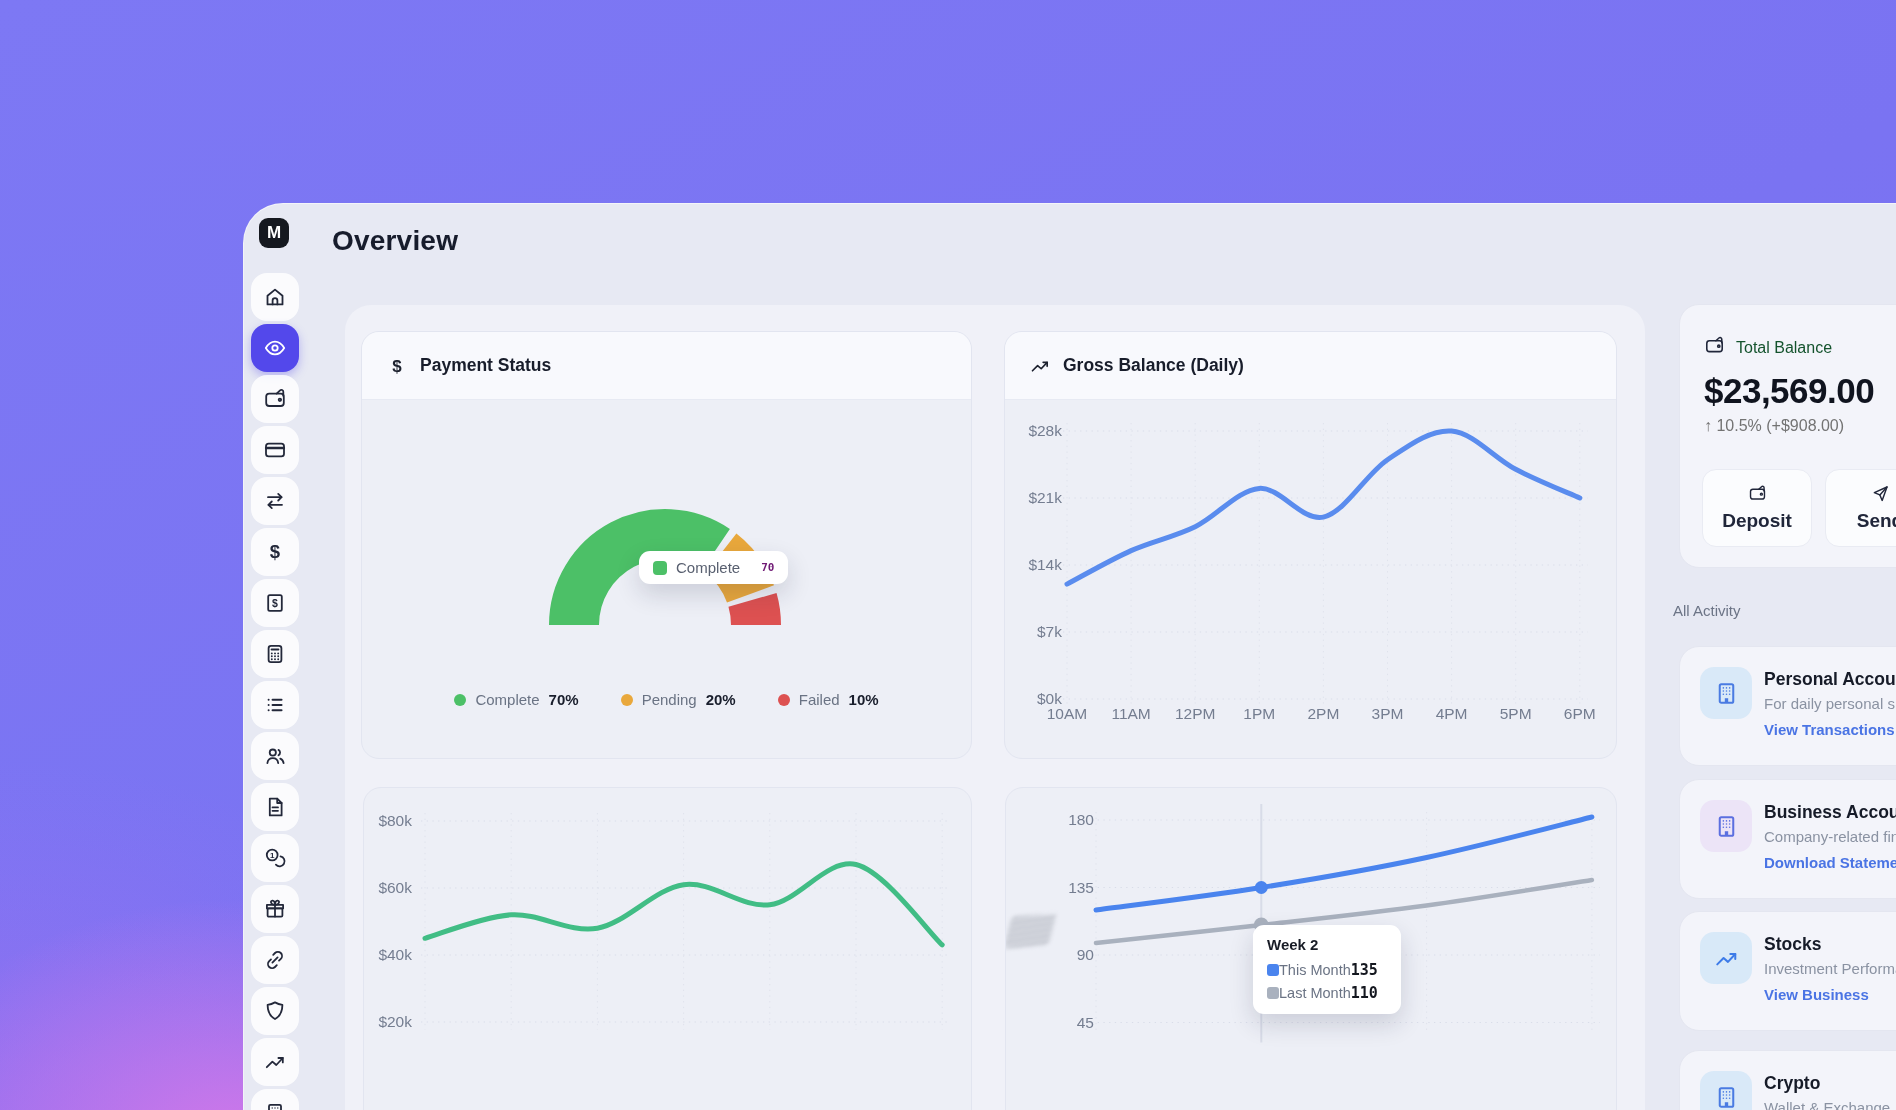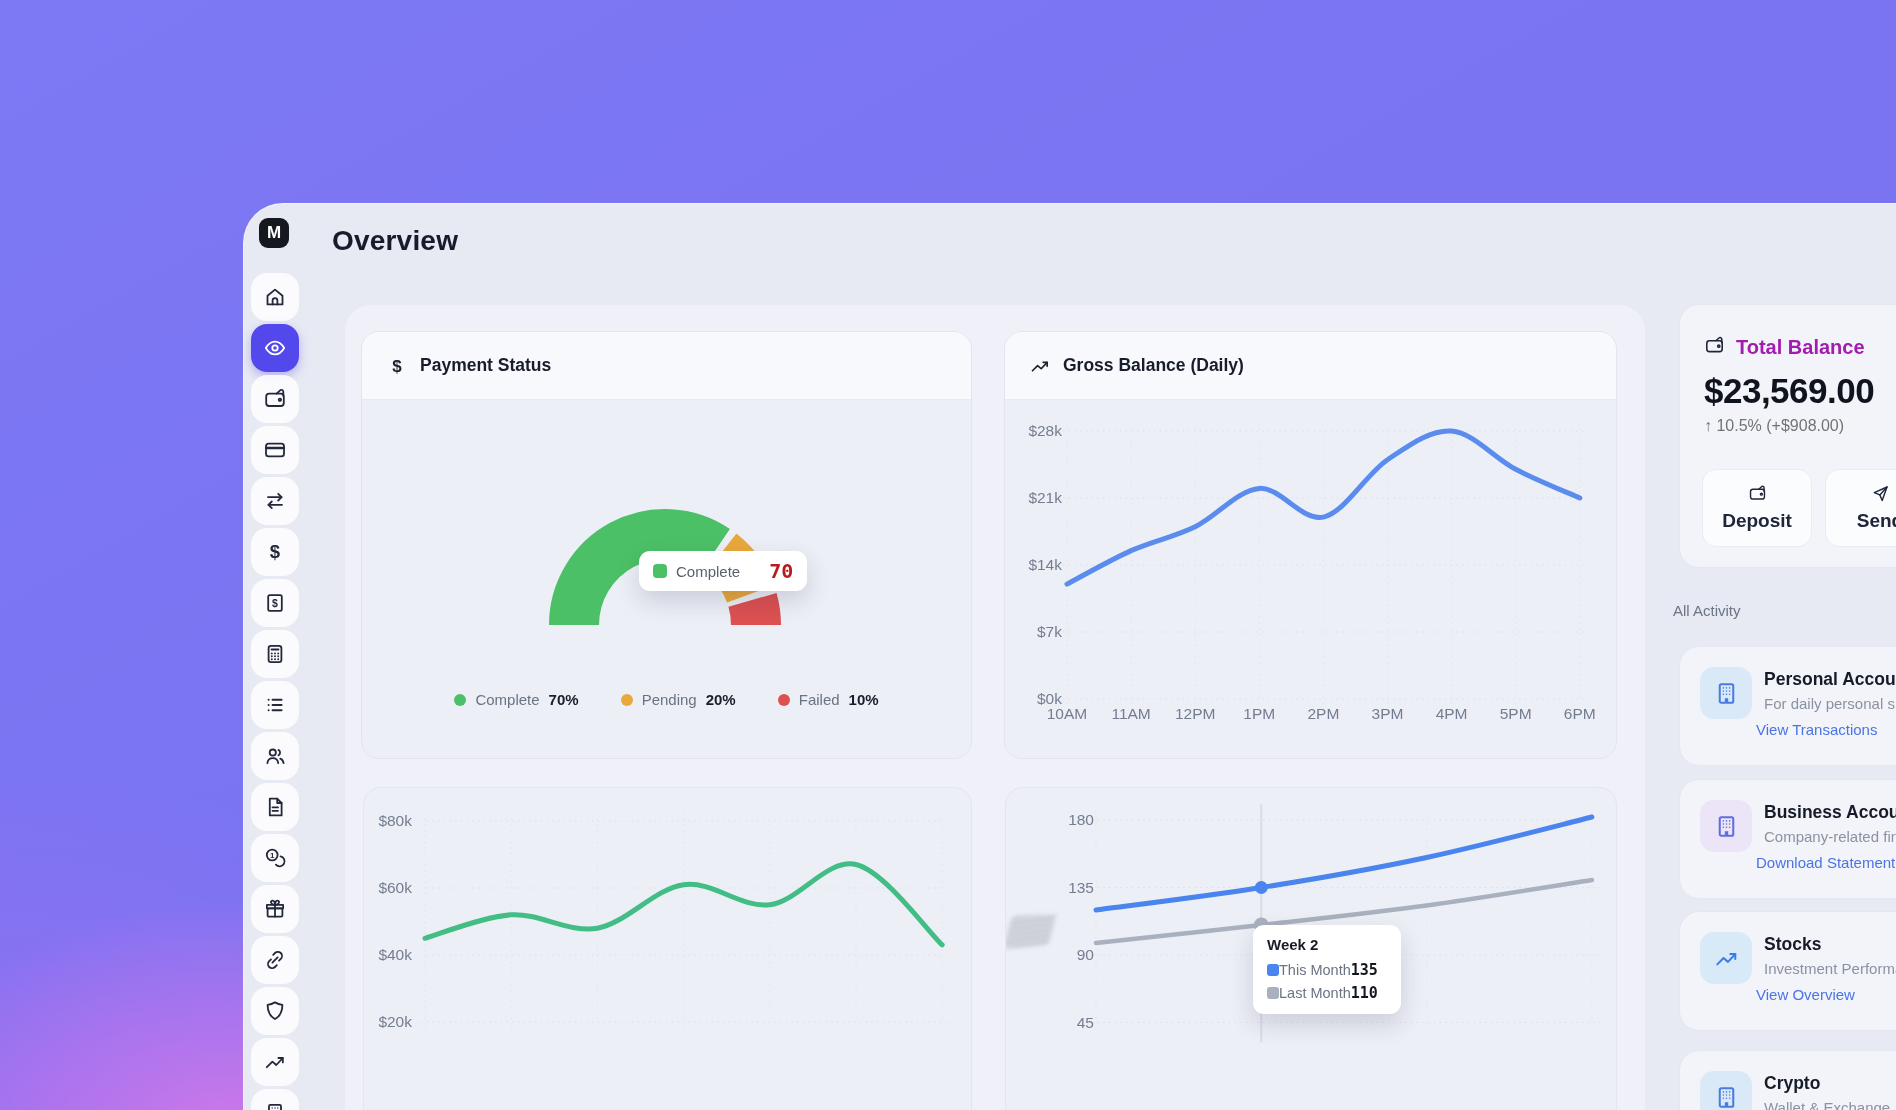--- a/index.html
+++ b/index.html
@@ -28,55 +28,55 @@
   .card-h .cicon{width:22px;height:22px;color:#1c212e;display:flex;}
   .card-h .cicon svg{width:22px;height:22px;}
   .card-h h2{margin:0;font-size:17.5px;font-weight:650;color:#181d2b;}
   .card-b{position:relative;width:100%;height:calc(100% - 68px);}
   .tick{fill:#747d90;font-size:15.5px;font-family:"Liberation Sans",sans-serif;}
   
   .tip{position:absolute;background:#fff;border-radius:11px;box-shadow:0 10px 24px rgba(25,30,60,.16);z-index:5;}
   .ps-tip{left:277px;top:151px;display:flex;align-items:center;gap:9px;padding:8px 14px;white-space:nowrap;}
   .sq{width:14px;height:14px;border-radius:4px;display:inline-block;}
   .tip-label{font-size:15px;color:#596070;}
-  .tip-val{font-family:"DejaVu Sans Mono",monospace;font-weight:700;font-size:20px;color:#b91c1c;margin-left:20px;}
+  .tip-val{font-family:"DejaVu Sans Mono",monospace;font-weight:700;font-size:11px;color:#701a75;margin-left:12px;}
   .legend{position:absolute;left:0;top:291px;width:100%;display:flex;justify-content:center;gap:42px;}
   .leg-item{display:flex;align-items:center;gap:9px;}
   .leg-dot{width:12px;height:12px;border-radius:50%;}
   .leg-lab{font-size:15px;color:#6a7384;}
   .leg-val{font-size:15px;font-weight:700;color:#191e2c;}
   
   .nc-tip{left:247px;top:137px;width:148px;padding:11px 14px 12px;}
   .nc-tip .t{font-size:15px;font-weight:700;color:#181c26;margin-bottom:8px;}
   .nc-row{display:flex;align-items:center;margin-top:5px;}
   .nc-sq{width:12px;height:12px;border-radius:3px;}
   .nc-lab{font-size:14.5px;color:#6a7384;}
   .nc-val{font-family:"DejaVu Sans Mono",monospace;font-weight:700;font-size:15px;color:#14171f;}
   .smudge{position:absolute;left:2px;top:127px;width:44px;height:32px;border-radius:4px;opacity:.45;filter:blur(2.2px);
     background:repeating-linear-gradient(175deg,#8a8f9a 0 3px,#c9ccd4 3px 6px);transform:skew(-18deg) rotate(-4deg);z-index:4;}
   
   .rp-card{position:absolute;left:1435px;width:460px;background:#f3f4fa;border:1px solid #e4e6f0;border-radius:20px;}
   .balance{top:100px;height:264px;}
   .bal-head{position:absolute;left:24px;top:30px;display:flex;align-items:center;gap:11px;color:#20263a;}
   .bal-head svg{width:21px;height:21px;}
-  .bal-label{font-size:20px;font-weight:700;color:#a21caf;}
+  .bal-label{font-size:16px;font-weight:400;color:#14532d;}
   .bal-amount{position:absolute;left:24px;top:66px;font-size:35px;font-weight:800;color:#10141f;letter-spacing:-.5px;white-space:nowrap;}
   .bal-change{position:absolute;left:24px;top:112px;font-size:16px;font-weight:500;color:#737373;white-space:nowrap;}
   .bal-actions{position:absolute;left:22px;top:164px;display:flex;gap:13px;}
   .act-btn{width:110px;height:78px;background:#fbfcfe;border:1px solid #e9ebf3;border-radius:14px;
     display:flex;flex-direction:column;align-items:center;justify-content:center;gap:7px;color:#20263a;}
   .act-btn svg{width:19px;height:19px;}
   .act-btn span{font-size:19px;font-weight:600;}
   .rp-heading{position:absolute;left:1429px;top:398px;font-size:15px;font-weight:500;color:#6c7486;}
   .activity{height:120px;}
   .a-tile{position:absolute;left:20px;top:20px;width:52px;height:52px;border-radius:14px;display:flex;align-items:center;justify-content:center;}
   .a-tile svg{width:27px;height:27px;}
   .a-title{position:absolute;left:84px;top:22px;font-size:17.5px;font-weight:650;color:#161b28;white-space:nowrap;}
   .a-sub{position:absolute;left:84px;top:48px;font-size:15px;color:#8a92a2;white-space:nowrap;}
-  .a-link{position:absolute;left:76px;top:74px;font-size:15px;font-weight:400;color:#4a74e4;white-space:nowrap;}
+  .a-link{position:absolute;left:84px;top:74px;font-size:15px;font-weight:700;color:#4a74e4;white-space:nowrap;}
 </style>
 </head>
 <body>
 
 <div class="stage">
   <div class="dashboard">
 
     <div class="logo">
       <span>M</span>
     </div>
@@ -488,21 +488,21 @@
         </section>
         <section class="rp-card activity" style="top: 707px;">
           <div class="a-tile" style="background:#d8e9f8;color:#3d7be8">
             <svg class="ic" width="27" height="27" viewBox="0 0 24 24">
               <path d="M3.8 17.2l5.6-5.6 3.9 3.4 6.5-7"></path>
               <path d="M15.4 8h4.4v4.4"></path>
             </svg>
           </div>
           <div class="a-title">Stocks</div>
           <div class="a-sub">Investment Performance</div>
-          <a class="a-link">View Overview</a>
+          <a class="a-link">View Business</a>
         </section>
         <section class="rp-card activity" style="top: 846px;">
           <div class="a-tile" style="background:#d9e9f8;color:#4a7be2">
             <svg class="ic" width="27" height="27" viewBox="0 0 24 24">
               <rect x="6" y="3.8" width="12" height="16.4" rx="1.4"></rect>
               <g fill="currentColor" stroke="none">
                 <circle cx="9.2" cy="7" r=".7"></circle>
                 <circle cx="12" cy="7" r=".7"></circle>
                 <circle cx="14.8" cy="7" r=".7"></circle>
                 <circle cx="9.2" cy="9.8" r=".7"></circle>

